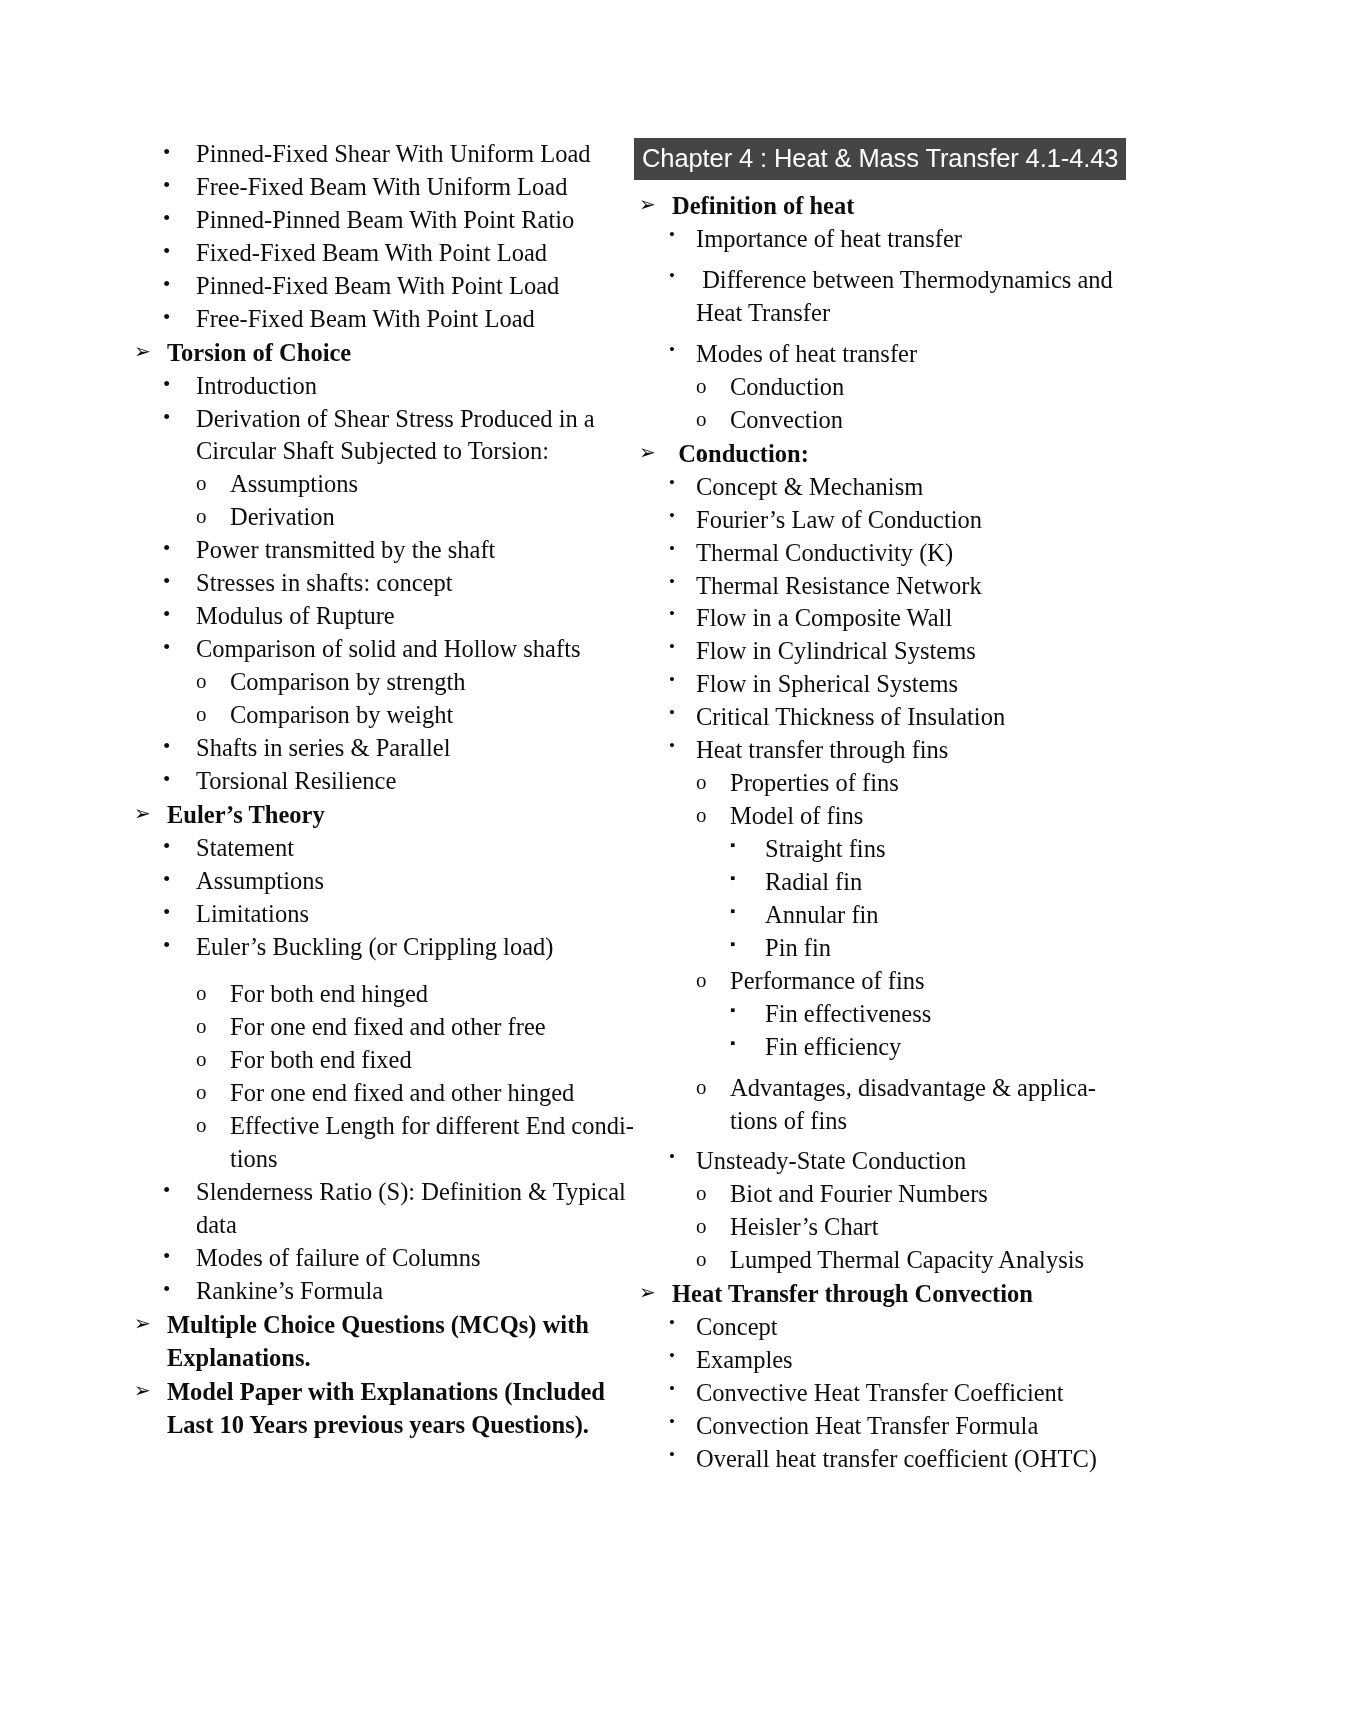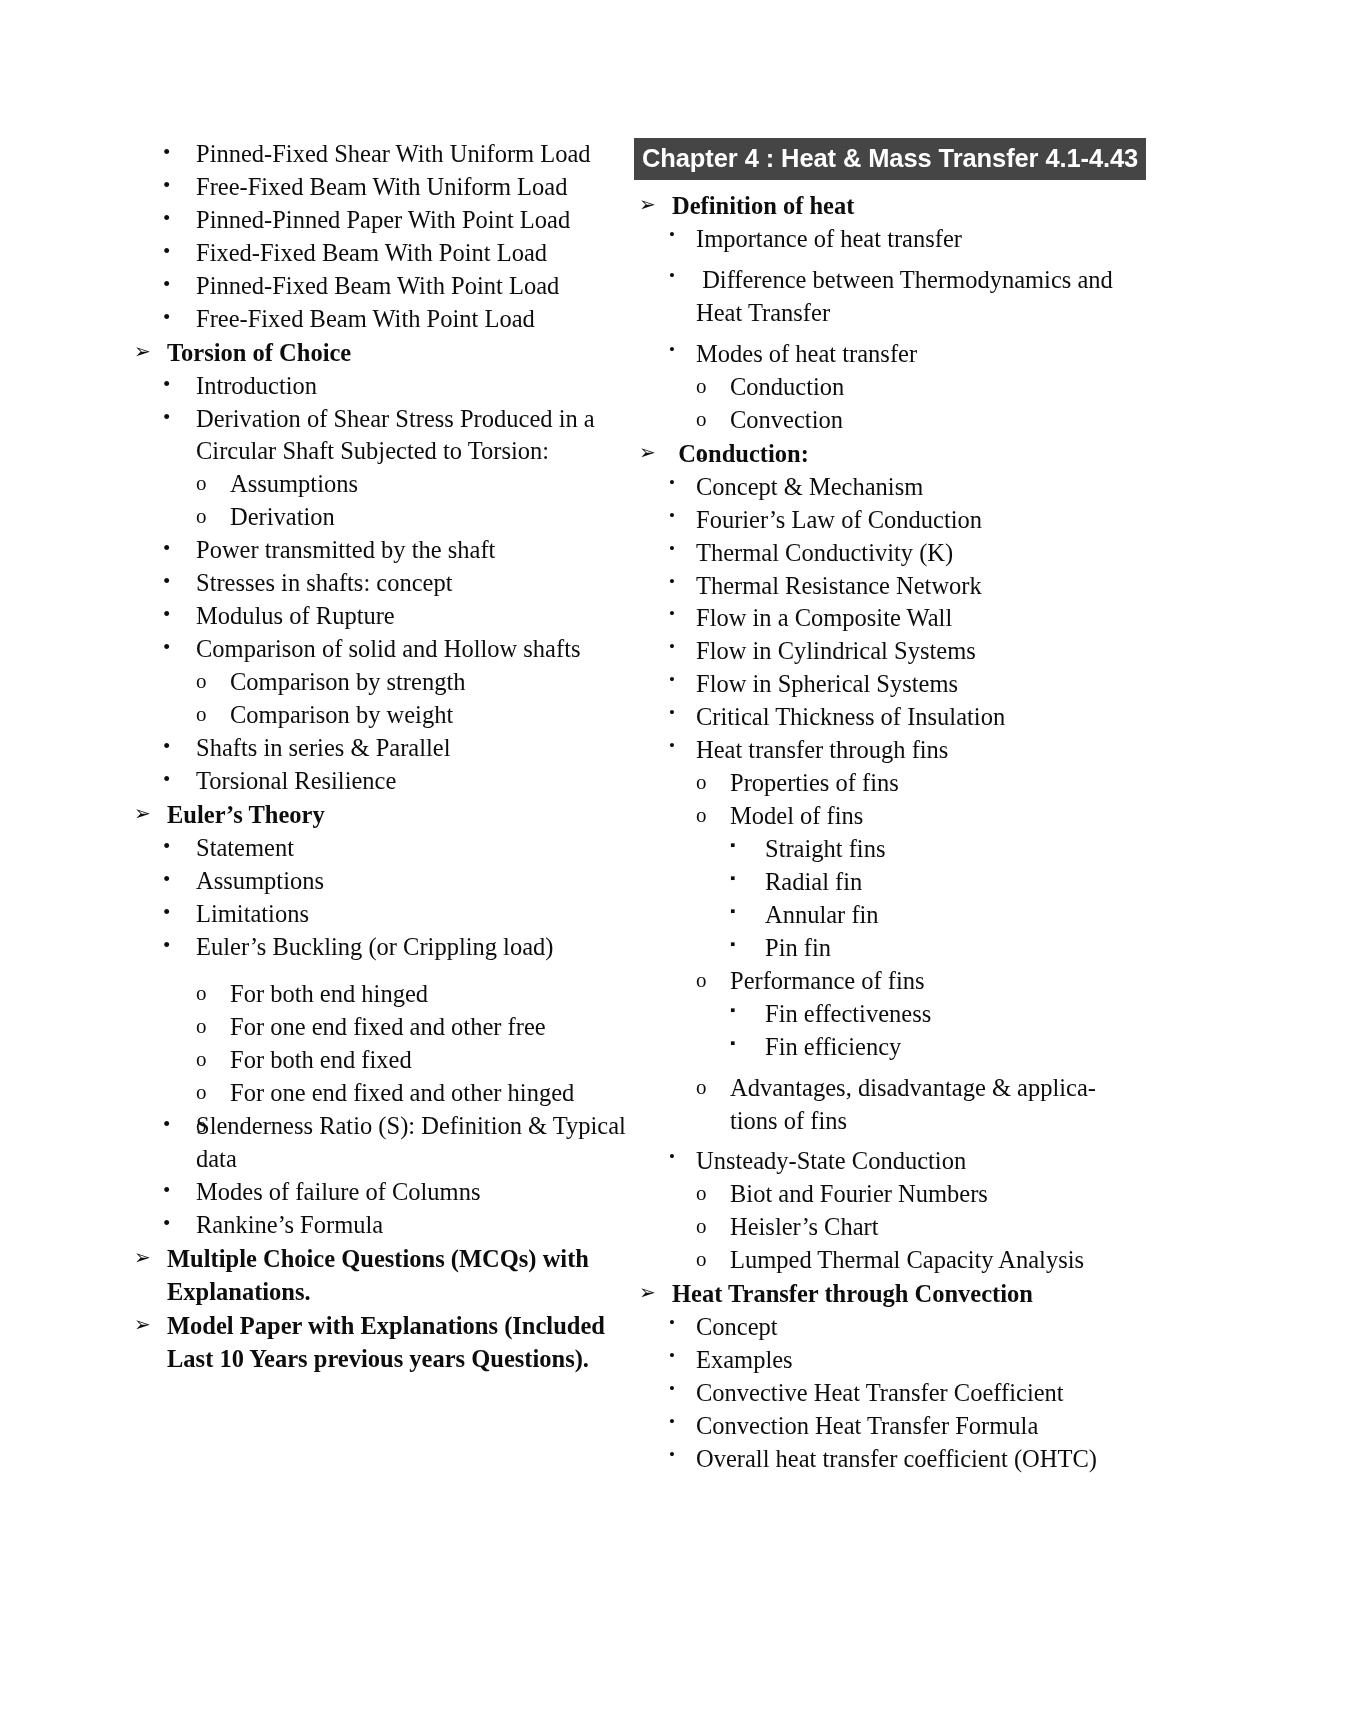--- a/index.html
+++ b/index.html
@@ -47,21 +47,21 @@
     width: 500px;
     margin-left: 0px;
   }
 
   
   .chapter-banner {
     display: inline-block;
     background: #454545;
     color: #ffffff;
     font-family: "Liberation Sans", "DejaVu Sans", sans-serif;
-    font-weight: bold;
+    font-weight: normal;
     font-size: 25.5px;
     line-height: 1.38;
     padding: 3px 8px 4px 8px;
     white-space: nowrap;
     letter-spacing: -0.1px;
     margin-left: -4px;
     margin-bottom: 9px;
   }
 
   
@@ -169,21 +169,21 @@
           <li class="item l2">
             <span class="bullet">•</span>
             <span class="txt nbsp-lead">Pinned-Fixed Shear With Uniform Load</span>
           </li>
           <li class="item l2">
             <span class="bullet">•</span>
             <span class="txt nbsp-lead">Free-Fixed Beam With Uniform Load</span>
           </li>
           <li class="item l2">
             <span class="bullet">•</span>
-            <span class="txt nbsp-lead">Pinned-Pinned Paper With Point Load</span>
+            <span class="txt nbsp-lead">Pinned-Pinned Beam With Point Ratio</span>
           </li>
           <li class="item l2">
             <span class="bullet">•</span>
             <span class="txt nbsp-lead">Fixed-Fixed Beam With Point Load</span>
           </li>
           <li class="item l2">
             <span class="bullet">•</span>
             <span class="txt nbsp-lead">Pinned-Fixed Beam With Point Load</span>
           </li>
           <li class="item l2">
@@ -273,20 +273,21 @@
           <li class="item l3">
             <span class="bullet">o</span>
             <span class="txt nbsp-lead">For both end fixed</span>
           </li>
           <li class="item l3">
             <span class="bullet">o</span>
             <span class="txt nbsp-lead">For one end fixed and other hinged</span>
           </li>
           <li class="item l3">
             <span class="bullet">o</span>
+            <span class="txt nbsp-lead">Effective Length for different End condi-tions</span>
           </li>
           <li class="item l2">
             <span class="bullet">•</span>
             <span class="txt nbsp-lead">Slenderness Ratio (S): Definition &amp; Typical data</span>
           </li>
           <li class="item l2">
             <span class="bullet">•</span>
             <span class="txt nbsp-lead">Modes of failure of Columns</span>
           </li>
           <li class="item l2">

